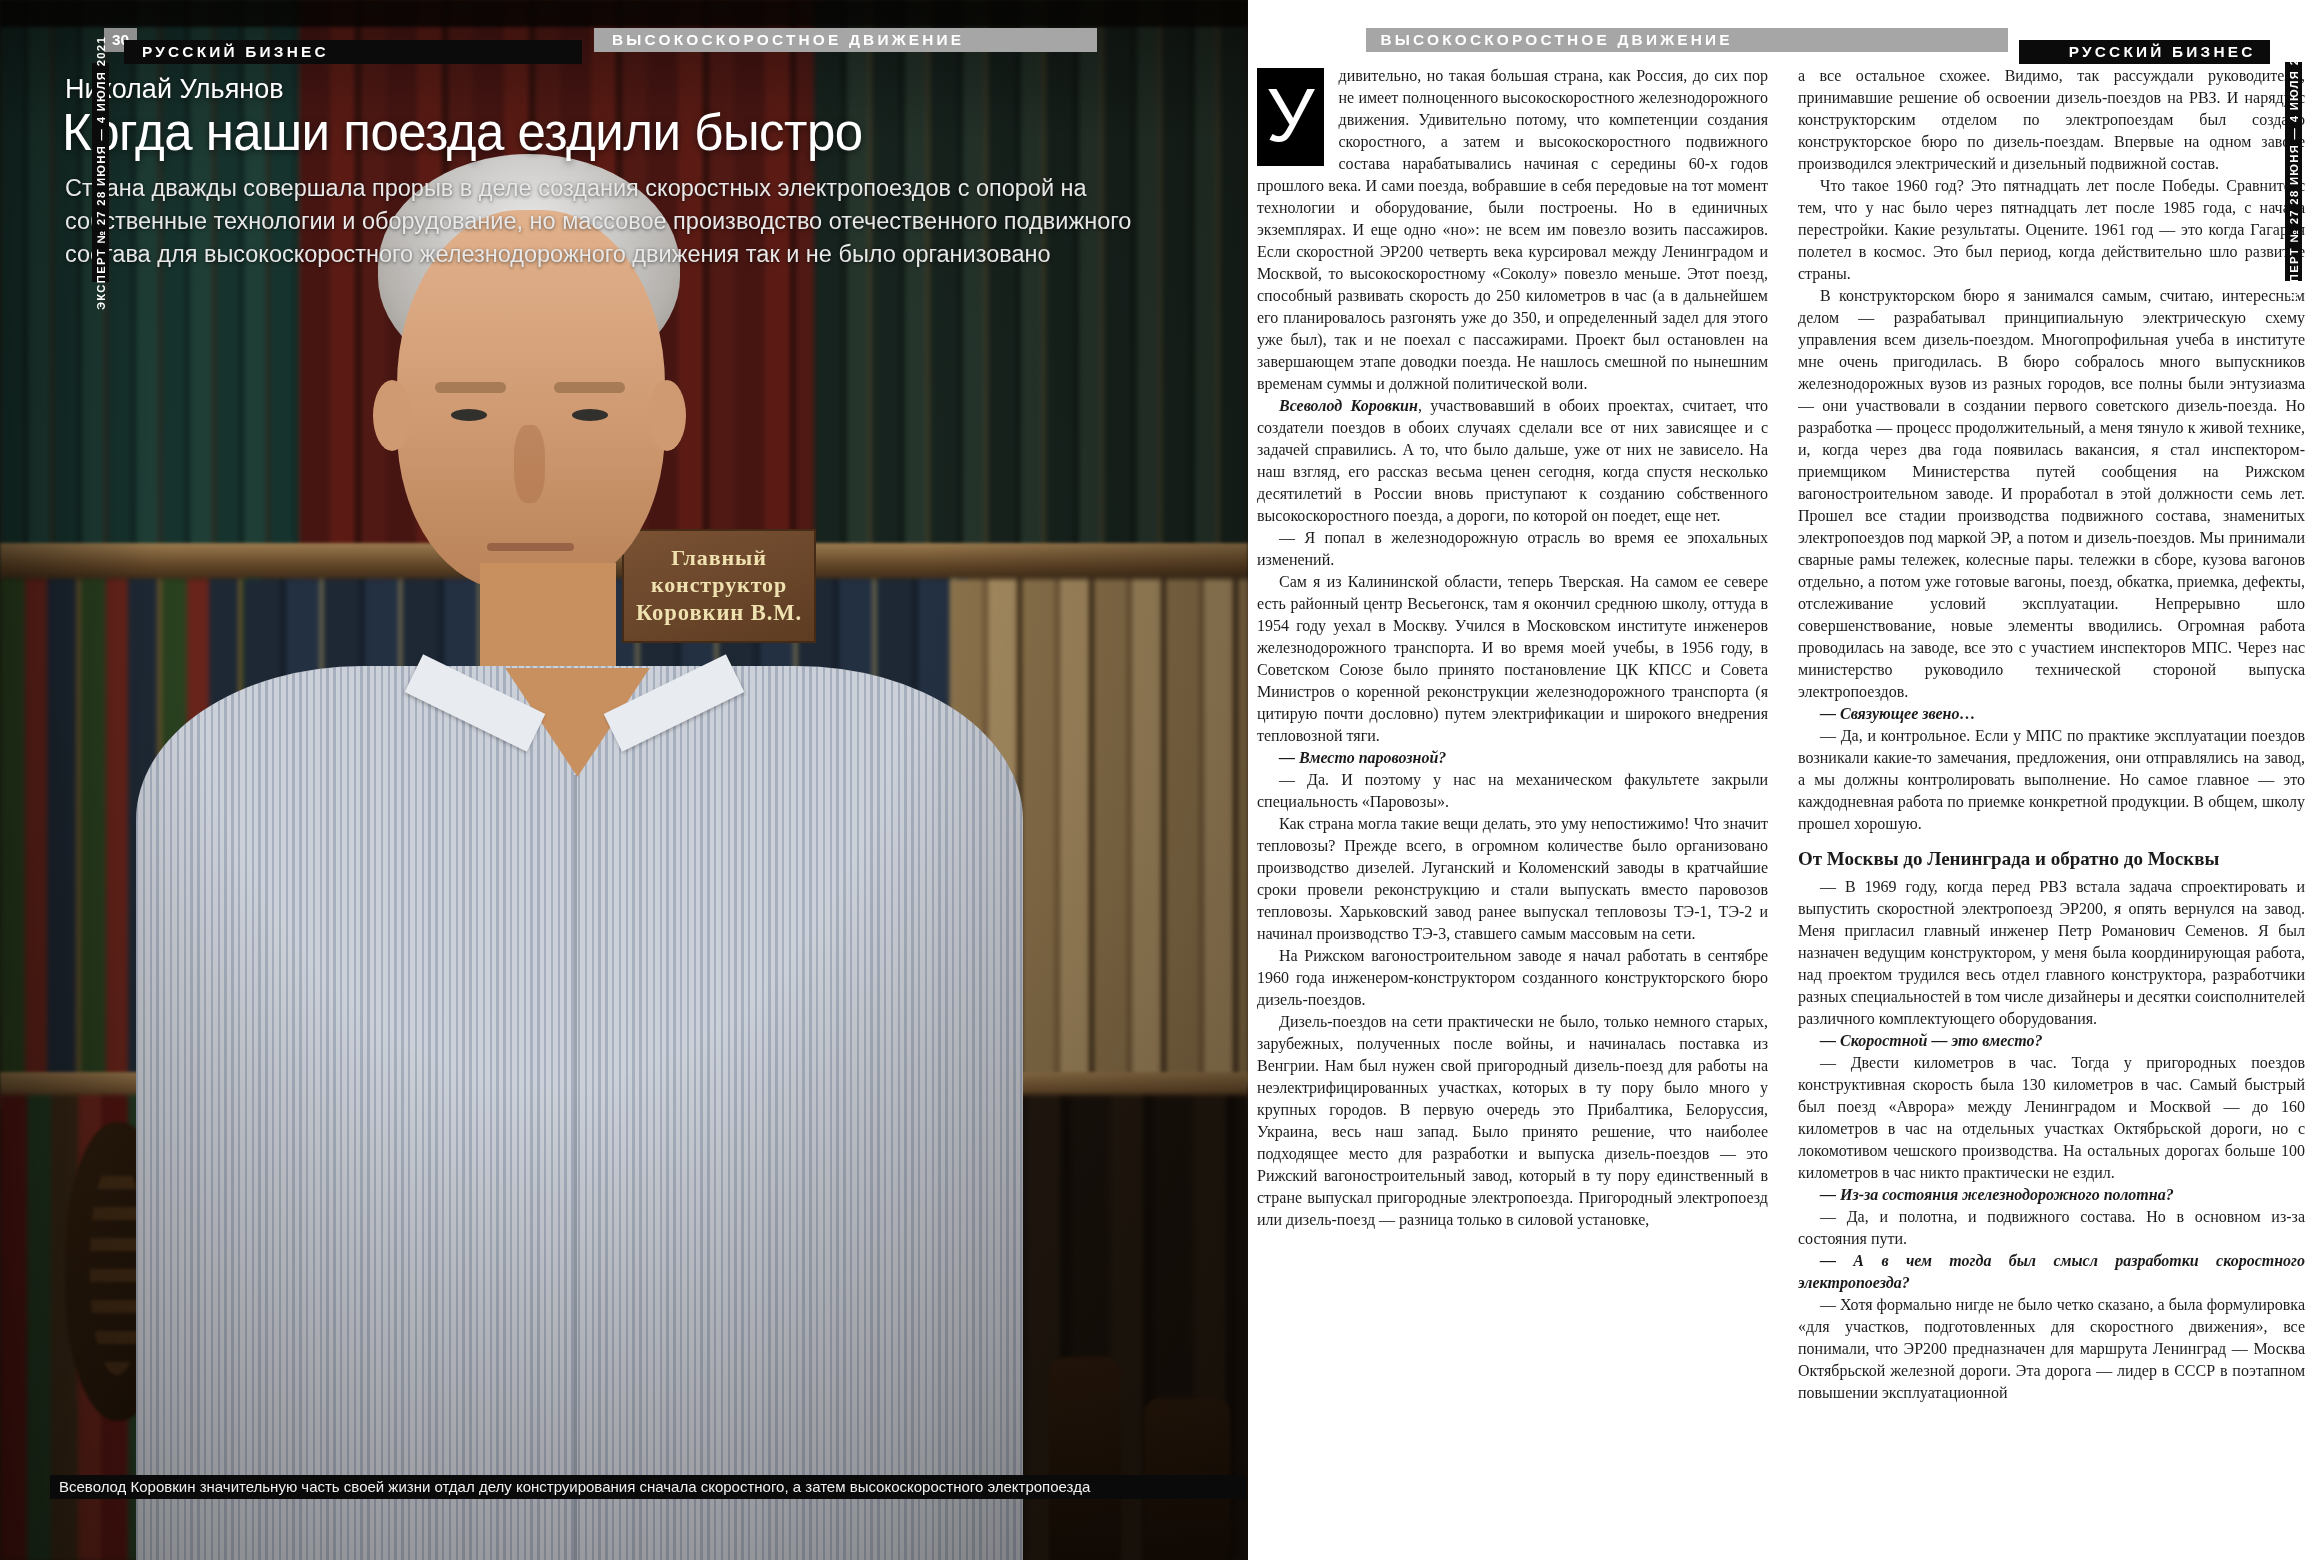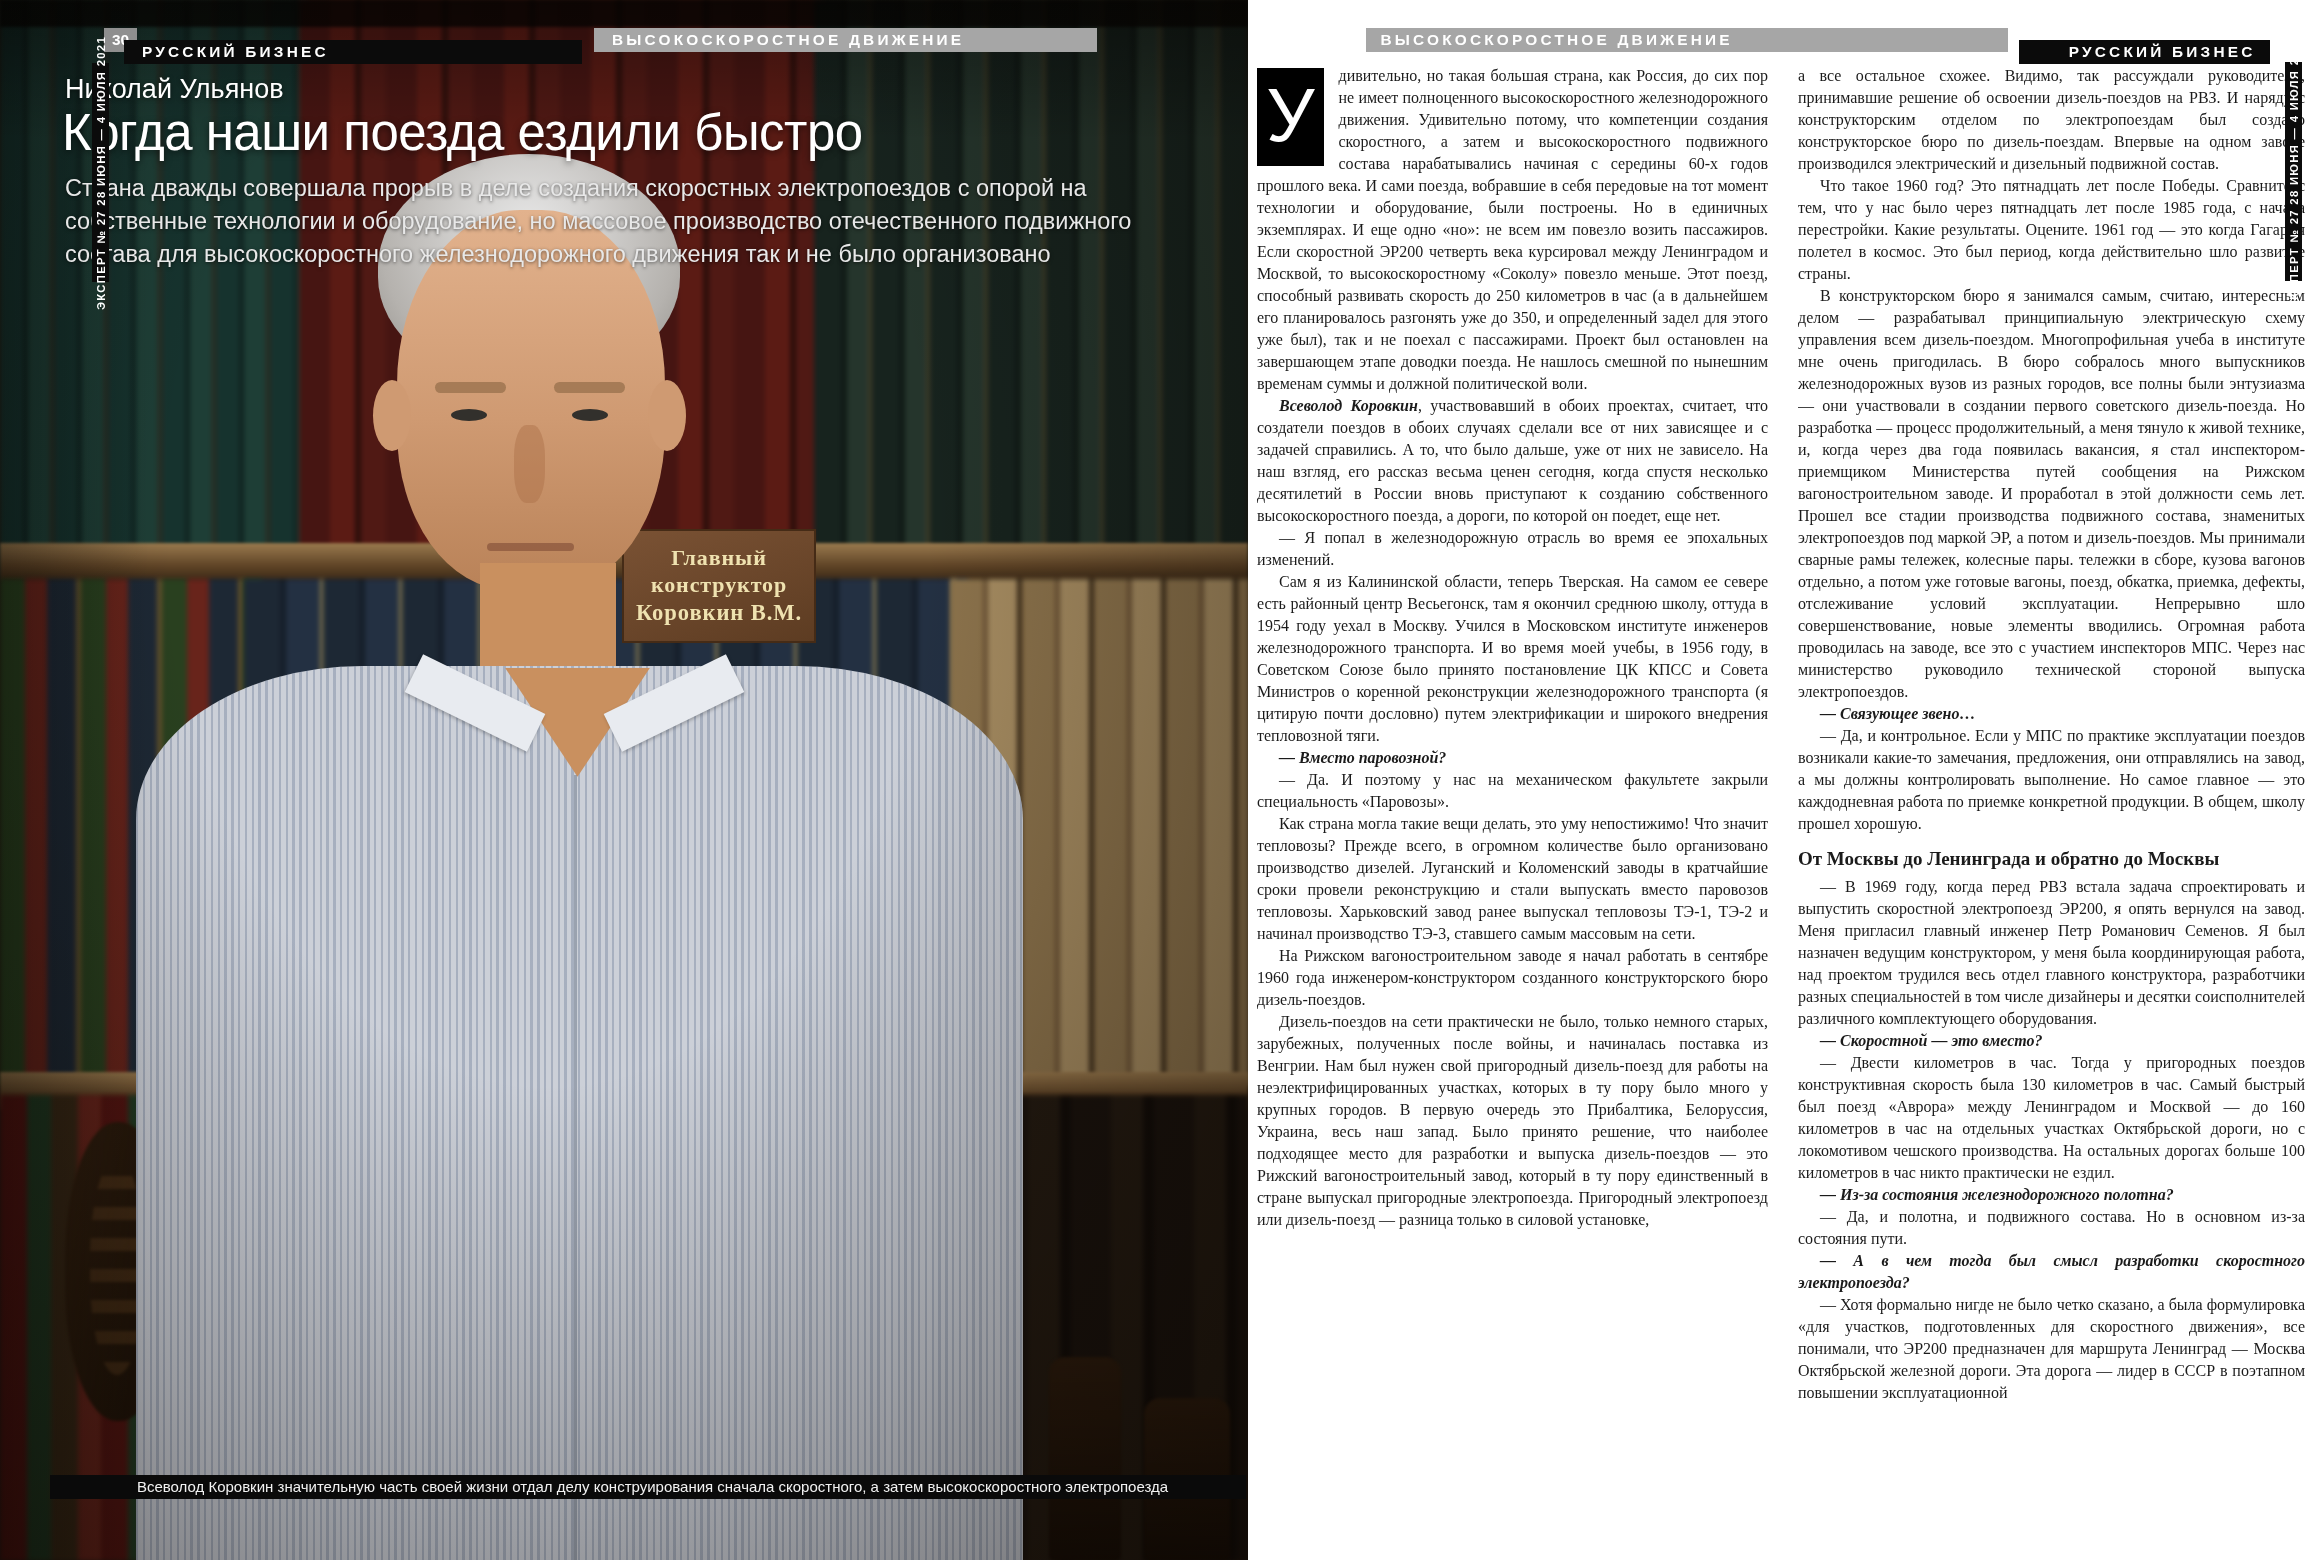--- a/index.html
+++ b/index.html
@@ -77,21 +77,21 @@
   .bar-gray{background:#a6a6a6;color:#fff;}
   .vstrip{position:absolute;width:17px;height:219px;background:#0b0b0b;z-index:9;}
   .vstrip span{position:absolute;left:50%;top:50%;transform:translate(-50%,-50%) rotate(-90deg);
      white-space:nowrap;color:#fff;font-weight:bold;font-size:11.3px;letter-spacing:1.3px;}
   #kicker{position:absolute;left:65px;top:74px;color:#fff;font-size:27px;z-index:8;text-shadow:0 0.9px 4.5px rgba(0,0,0,.55);}
   #headline{position:absolute;left:62px;top:103px;color:#fff;font-size:51px;letter-spacing:-0.5px;z-index:8;
      text-shadow:0 1.8px 7.2px rgba(0,0,0,.55);}
   #lede{position:absolute;left:65px;top:172px;width:1081px;color:#e8e8e8;font-size:23.5px;line-height:33px;z-index:8;
      text-shadow:0 0.9px 3.6px rgba(0,0,0,.6);}
   #caption-bar{position:absolute;left:50px;top:1475px;width:1196px;height:24.4px;background:#0a0a0a;z-index:9;
-     color:#f2f2f2;font-size:15px;line-height:24.4px;padding-left:9px;box-sizing:border-box;white-space:nowrap;text-align:center;}
+     color:#f2f2f2;font-size:15px;line-height:24.4px;padding-left:9px;box-sizing:border-box;white-space:nowrap;}
   
   .col{position:absolute;top:65px;height:1447px;overflow:hidden;color:#1b1b1b;
      font-family:"Liberation Serif",serif;font-size:16px;line-height:22px;}
   #colA{left:1257px;width:511px;}
   #colB{left:1798px;width:507px;}
   .col p{margin:0;text-indent:22px;text-align:justify;}
   .col p.first,.col p.cont{text-indent:0;}
   .col p.q{font-weight:bold;font-style:italic;}
   .col p b{font-weight:bold;font-style:italic;}
   .col h3{font-size:19px;line-height:24.4px;font-weight:bold;margin:11.8px 0 4.5px;text-align:left;}

